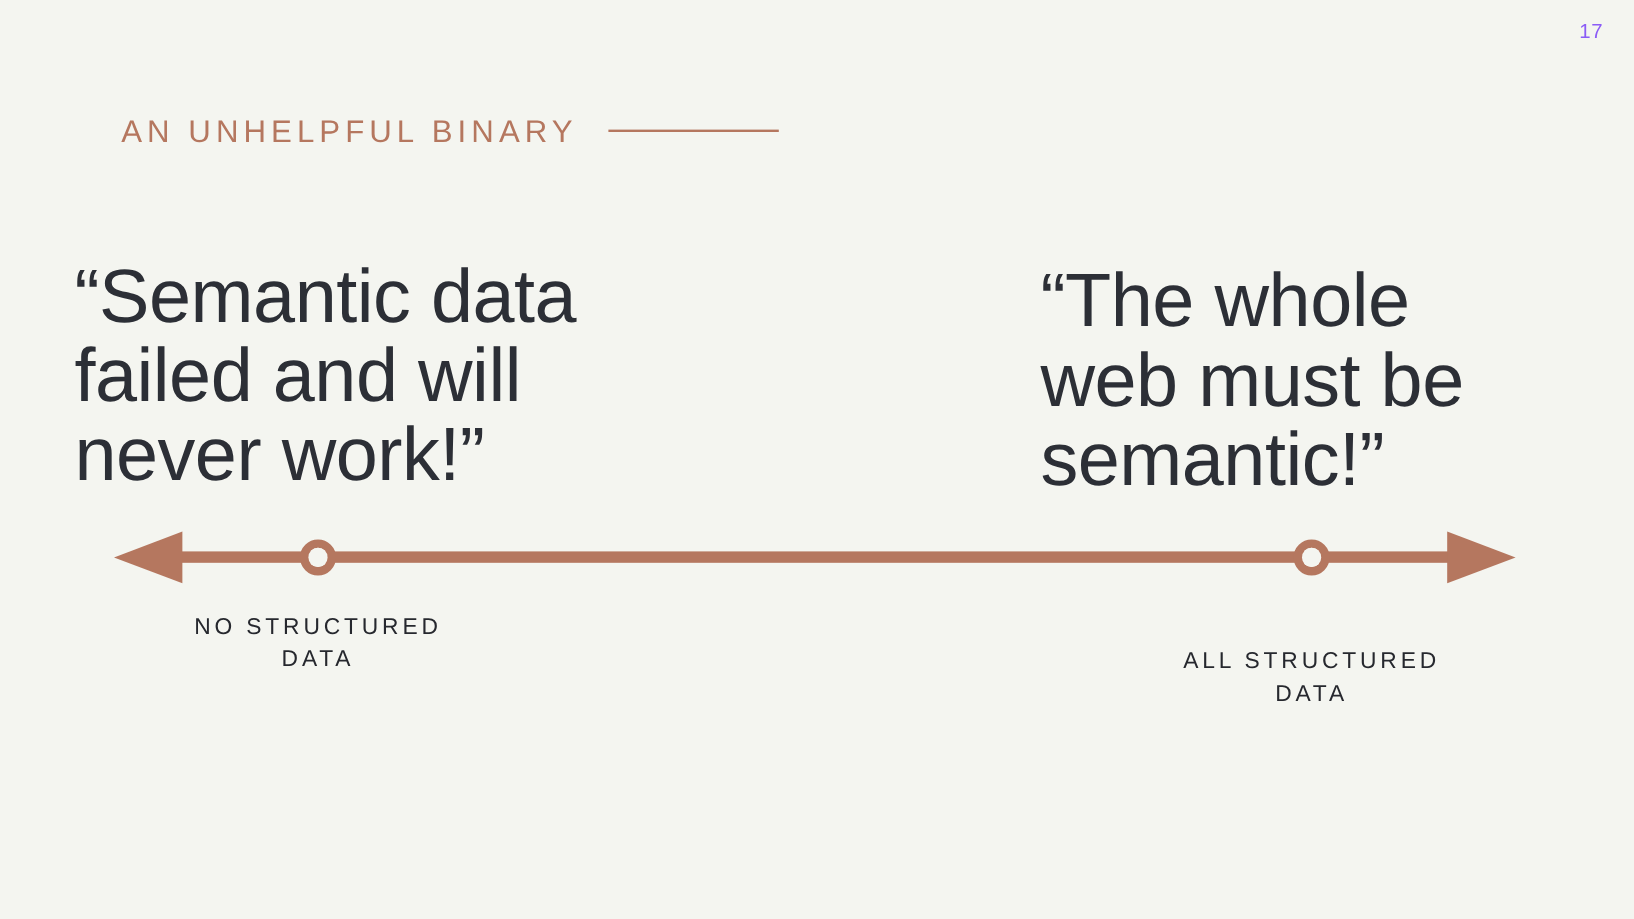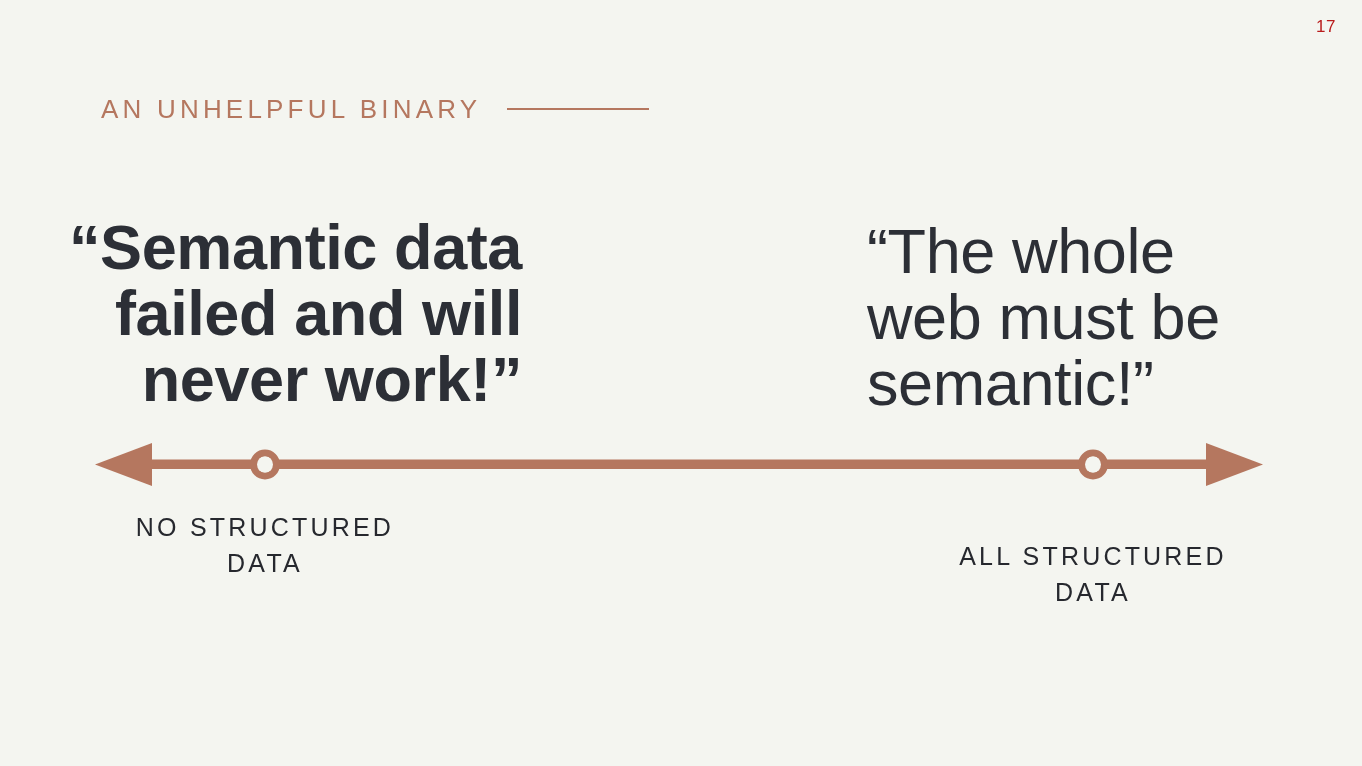--- a/index.html
+++ b/index.html
@@ -14,21 +14,21 @@
     overflow: hidden;
     position: relative;
   }
 
   
   .page-number {
     position: absolute;
     top: 18px;
     right: 26px;
     font-size: 17px;
-    color: #b91c1c;
+    color: #8b5cf6;
     letter-spacing: 0.5px;
     line-height: 1;
   }
 
   
   .eyebrow-row {
     position: absolute;
     top: 96px;
     left: 101px;
     display: flex;
@@ -57,22 +57,21 @@
     font-size: 63px;
     line-height: 1.05;
     font-weight: 400;
     letter-spacing: -0.4px;
     white-space: pre-line;
   }
   .quote-left {
     left: 62px;
     top: 214px;
     width: 460px;
-    text-align: right;
-    font-weight: bold;
+    text-align: left;
   }
   .quote-right {
     right: 95px;
     top: 218px;
     width: 400px;
     text-align: left;
   }
 
   
   .spectrum {
@@ -83,21 +82,21 @@
     height: 64px;
   }
   .spectrum svg {
     display: block;
   }
 
   
   .axis-label {
     position: absolute;
     top: 510px;
-    font-size: 25px;
+    font-size: 19px;
     letter-spacing: 3.2px;
     line-height: 1.42;
     color: #26282e;
     text-transform: uppercase;
     text-align: center;
     white-space: pre-line;
   }
   .axis-label-left {
     left: 65px;
     width: 400px;

